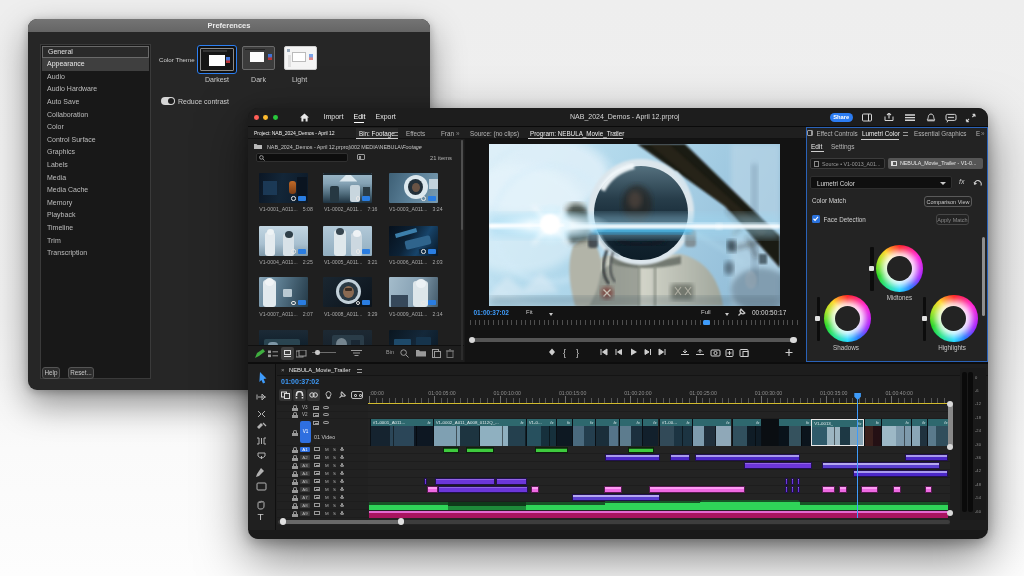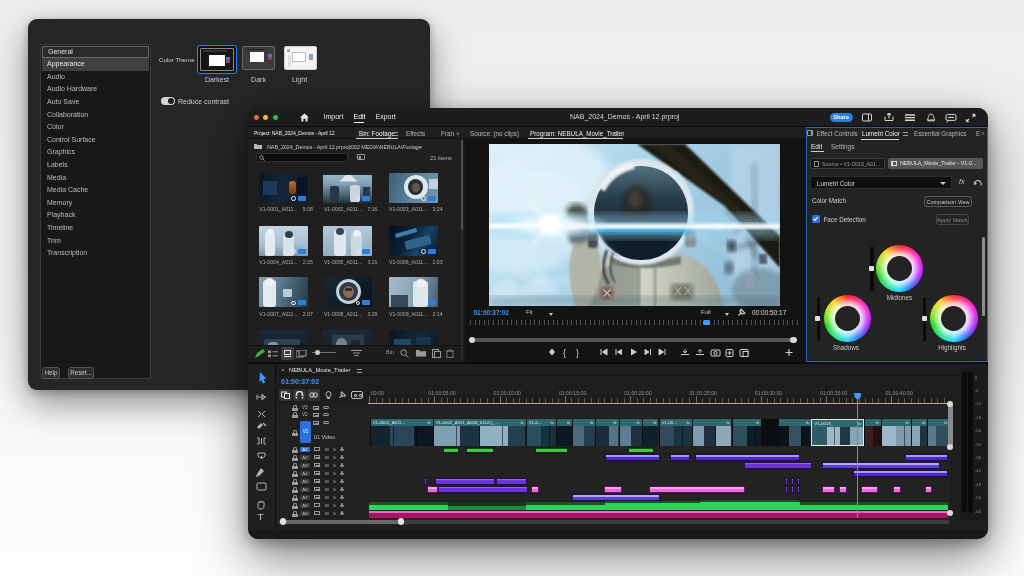--- a/index.html
+++ b/index.html
@@ -34,20 +34,21 @@
 .trow{position:absolute;background:#262626;border-bottom:1px solid #1d1d1d}
 .clip{position:absolute;overflow:hidden}
 .wheel{position:absolute;border-radius:50%;background:conic-gradient(from 0deg,#ff0000,#ff00d0 55deg,#9000ff 115deg,#0060ff 150deg,#00d0ff 180deg,#00e07a 215deg,#00d000 250deg,#9ae000 290deg,#ffd000 320deg,#ff6000 340deg,#ff0000 360deg)}
 .wheel:before{content:"";position:absolute;inset:0;border-radius:50%;background:radial-gradient(circle,#ffffff 30%,rgba(255,255,255,.75) 45%,rgba(255,255,255,.25) 62%,rgba(255,255,255,0) 78%)}
 .wheel:after{content:"";position:absolute;left:50%;top:50%;width:25px;height:25px;margin:-12.5px 0 0 -12.5px;border-radius:50%;background:#232323}
 .vslider{position:absolute;width:3.6px;background:#0c0c0c;border-radius:1px}
 .vshandle{position:absolute;width:5px;height:5.6px;background:#e0e0e0;border-radius:1px}
 .btn{position:absolute;border:1px solid #555;border-radius:3px;color:#c7c7c7;text-align:center}
 </style></head><body>
 <div id="prefs" class="ab">
+    <div id="ptitle" class="ab">Preferences</div>
     <div id="plist" class="ab">
       <div class="prow foc" style="top:0.5px">General</div>
       <div class="prow sel" style="top:13.1px">Appearance</div>
       <div class="prow" style="top:25.7px">Audio</div>
       <div class="prow" style="top:38.3px">Audio Hardware</div>
       <div class="prow" style="top:50.9px">Auto Save</div>
       <div class="prow" style="top:63.5px">Collaboration</div>
       <div class="prow" style="top:76.1px">Color</div>
       <div class="prow" style="top:88.7px">Control Surface</div>
       <div class="prow" style="top:101.3px">Graphics</div>

